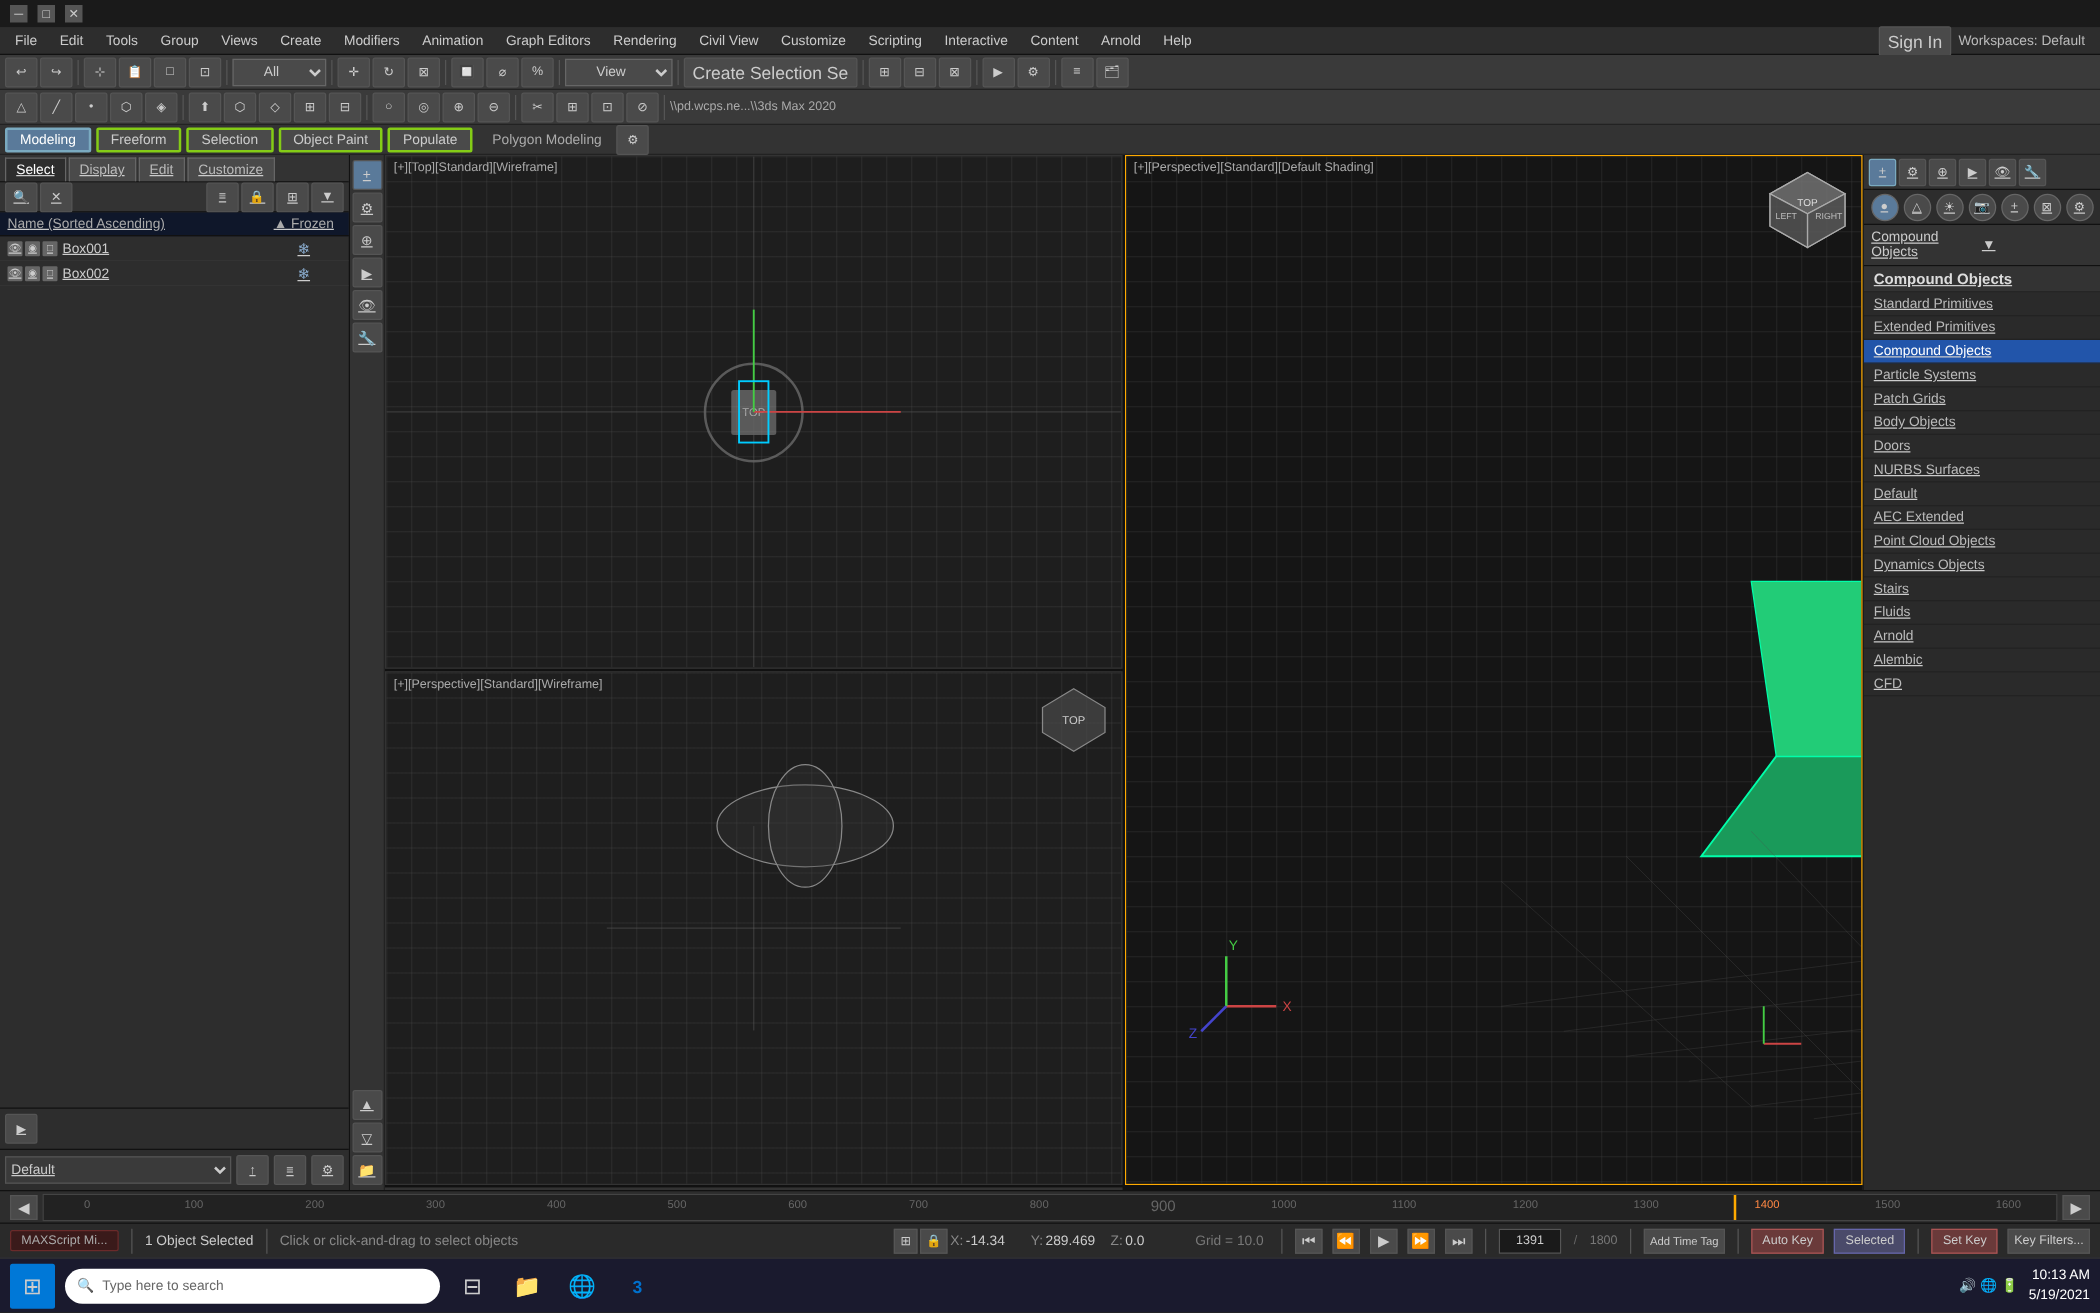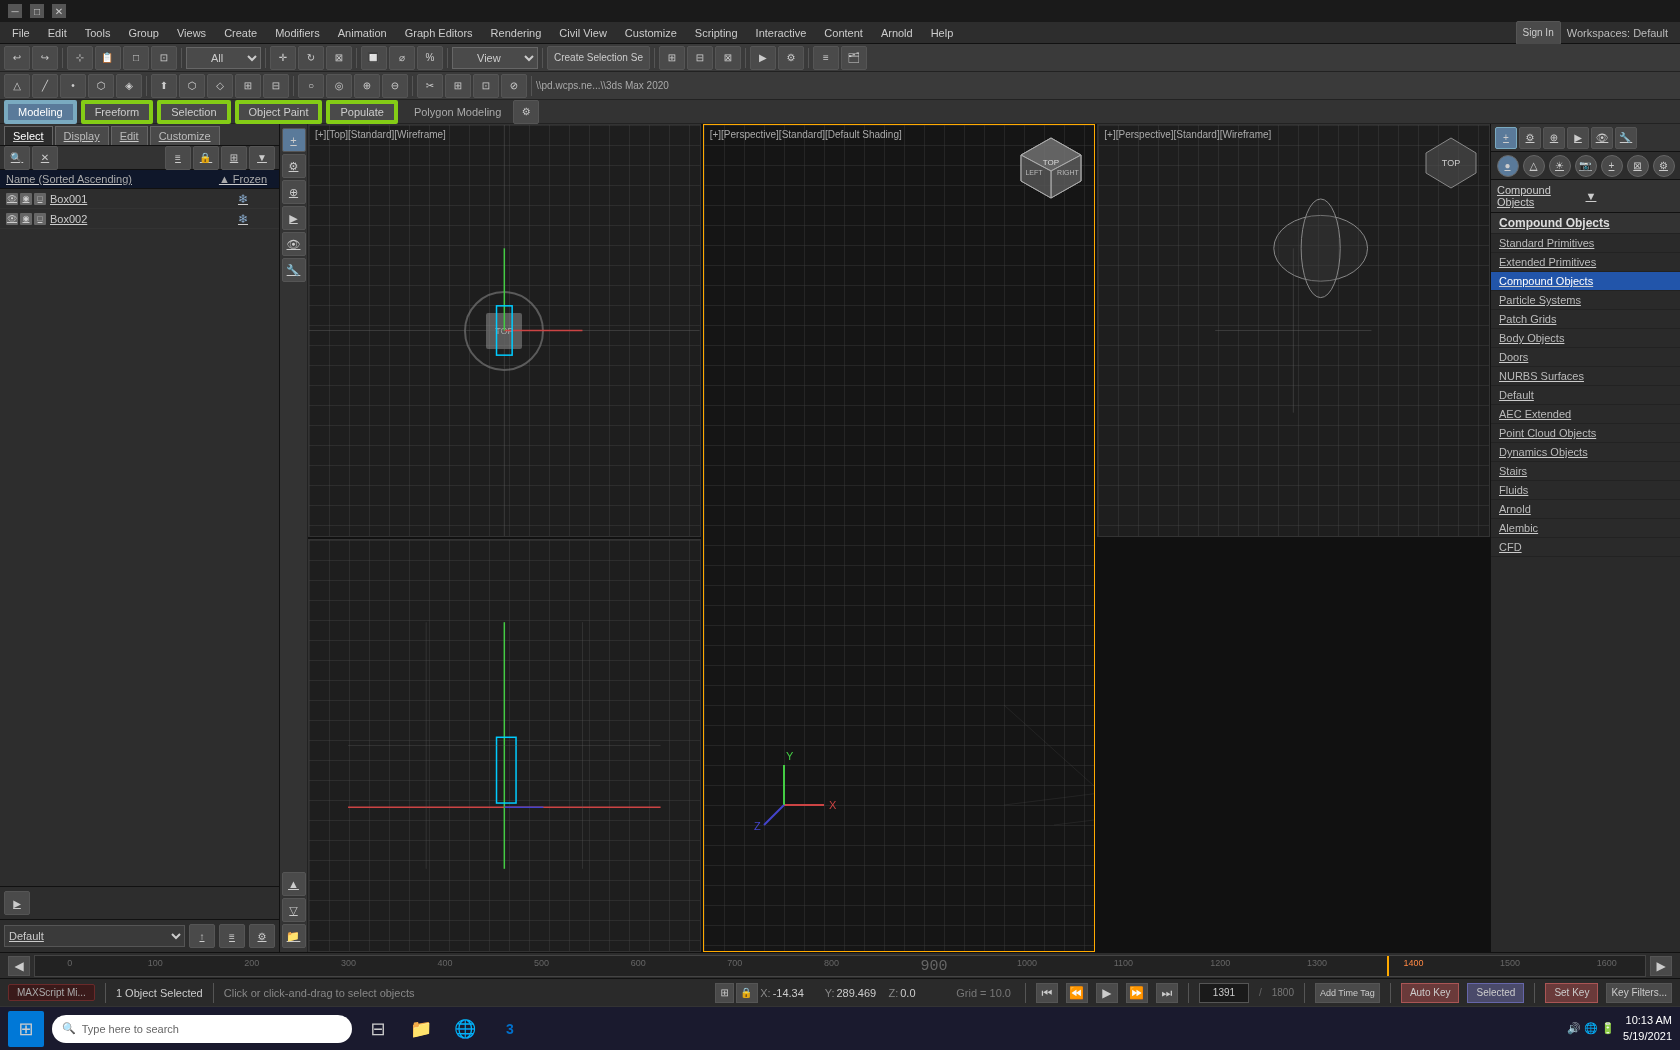--- a/index.html
+++ b/index.html
@@ -86,40 +86,40 @@
       cursor: pointer;
       min-width: 60px;
     }
     .tb-btn-wide {
       height: 24px;
       background: #4a4a4a;
       border: 1px solid #555;
       color: #ccc;
       cursor: pointer;
       display: flex; align-items: center; justify-content: center;
-      font-size: 10px;
+      font-size: 14px;
       border-radius: 2px;
       padding: 0 6px;
       white-space: nowrap;
     }
 
     
     #modeling-bar {
       height: 24px;
       background: #333;
       display: flex;
       align-items: center;
       padding: 0 4px;
       gap: 4px;
       border-bottom: 1px solid #222;
     }
     .mode-tab {
       padding: 2px 10px;
       background: #4a4a4a;
-      border: 4px solid #84cc16;
+      border: 2px solid #84cc16;
       color: #ccc;
       cursor: pointer;
       font-size: 11px;
       border-radius: 2px;
     }
     .mode-tab.active {
       background: #5a7a9a;
       border-color: #7aaac0;
       color: #fff;
     }
@@ -618,21 +618,21 @@
       <div class="icon-bar-btn">⊕</div>
       <div class="icon-bar-btn">▶</div>
       <div class="icon-bar-btn">👁</div>
       <div class="icon-bar-btn">🔧</div>
       <div style="flex:1"></div>
       <div class="icon-bar-btn">▲</div>
       <div class="icon-bar-btn">▽</div>
       <div class="icon-bar-btn">📁</div>
     </div>
 
-    <div id="viewport-container" style="flex:1;display:grid;grid-template-columns:1fr 1fr 1fr;grid-template-rows:1fr 1fr;gap:2px;background:#111;">
+    <div id="viewport-container" style="flex:1;display:grid;grid-template-columns:1fr 1fr;grid-template-rows:1fr 1fr;gap:2px;background:#111;">
 
       <div class="viewport">
         <div class="viewport-grid"></div>
         <div class="viewport-label">[+][Top][Standard][Wireframe]</div>
 
         <div style="position:absolute;top:50%;left:50%;transform:translate(-50%,-50%);">
           <div style="width:80px;height:80px;border-radius:50%;border:2px solid rgba(150,150,150,0.5);display:flex;align-items:center;justify-content:center;">
             <div style="width:36px;height:36px;background:rgba(180,180,180,0.4);border-radius:2px;display:flex;align-items:center;justify-content:center;font-size:9px;color:#aaa;">TOP</div>
           </div>
         </div>
@@ -811,21 +811,21 @@
 
       <div style="position:absolute;top:2px;left:2%;font-size:9px;color:#666;">0</div>
       <div style="position:absolute;top:2px;left:7%;font-size:9px;color:#666;">100</div>
       <div style="position:absolute;top:2px;left:13%;font-size:9px;color:#666;">200</div>
       <div style="position:absolute;top:2px;left:19%;font-size:9px;color:#666;">300</div>
       <div style="position:absolute;top:2px;left:25%;font-size:9px;color:#666;">400</div>
       <div style="position:absolute;top:2px;left:31%;font-size:9px;color:#666;">500</div>
       <div style="position:absolute;top:2px;left:37%;font-size:9px;color:#666;">600</div>
       <div style="position:absolute;top:2px;left:43%;font-size:9px;color:#666;">700</div>
       <div style="position:absolute;top:2px;left:49%;font-size:9px;color:#666;">800</div>
-      <div style="position:absolute;top:2px;left:55%;font-size:15px;color:#666;font-family:Liberation Mono, monospace;">900</div>
+      <div style="position:absolute;top:2px;left:55%;font-size:12px;color:#666;">900</div>
       <div style="position:absolute;top:2px;left:61%;font-size:9px;color:#666;">1000</div>
       <div style="position:absolute;top:2px;left:67%;font-size:9px;color:#666;">1100</div>
       <div style="position:absolute;top:2px;left:73%;font-size:9px;color:#666;">1200</div>
       <div style="position:absolute;top:2px;left:79%;font-size:9px;color:#666;">1300</div>
       <div style="position:absolute;top:2px;left:85%;font-size:9px;color:#ff8844;">1400</div>
       <div style="position:absolute;top:2px;left:91%;font-size:9px;color:#666;">1500</div>
       <div style="position:absolute;top:2px;left:97%;font-size:9px;color:#666;">1600</div>
 
       <div style="position:absolute;top:0;bottom:0;left:84%;width:2px;background:#ffaa00;"></div>
     </div>

